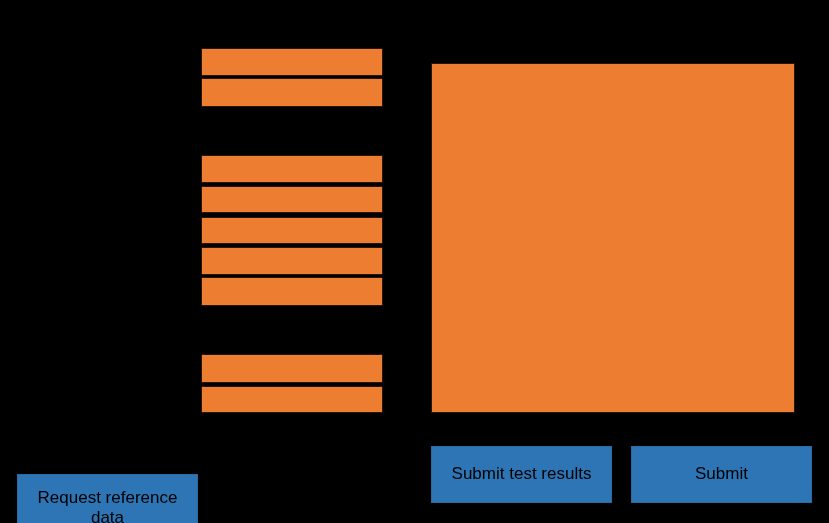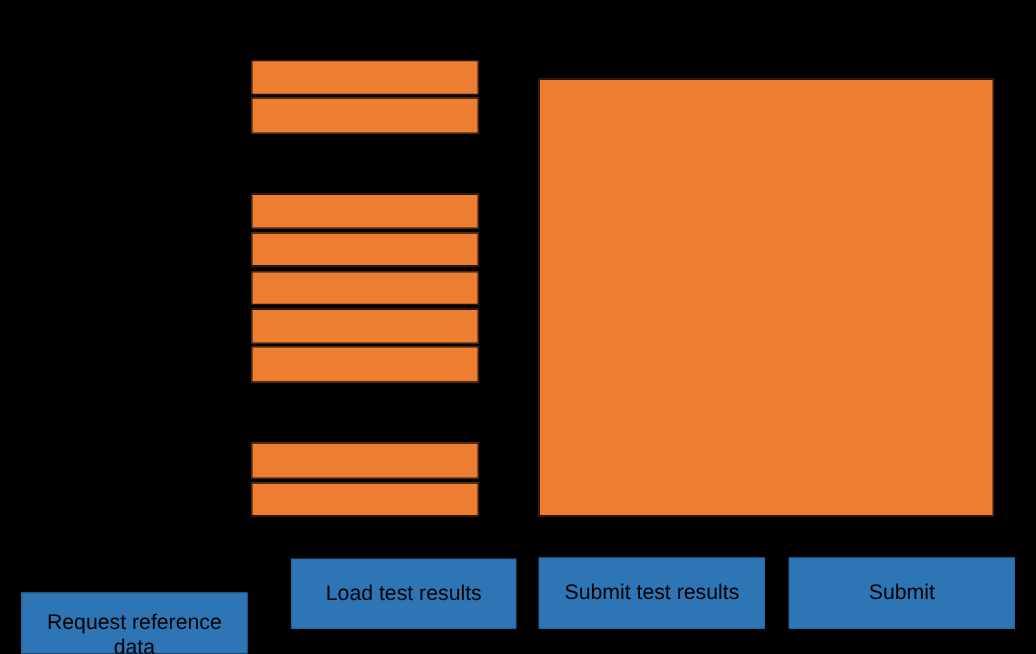--- a/index.html
+++ b/index.html
@@ -76,19 +76,18 @@
   <div class="bar g2d"></div>
   <div class="bar g2e"></div>
 
   <div class="bar g3a"></div>
   <div class="bar g3b"></div>
 
   <div class="panel"></div>
 
   <button class="btn btn1">Request reference data</button>
 
-  <button class="btn btn2">Load test results</button>
 
   <button class="btn btn3">Submit test results</button>
 
   <button class="btn btn4">Submit</button>
 
 </div>
 
 </body></html>

